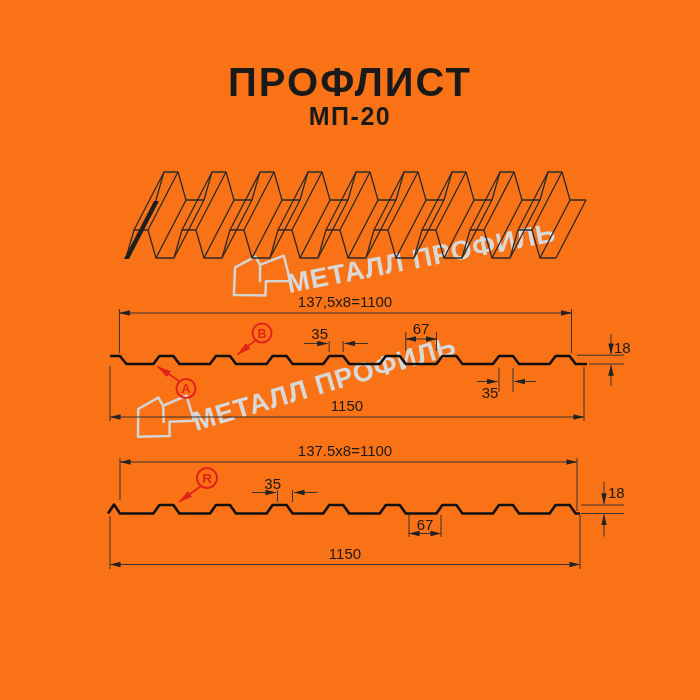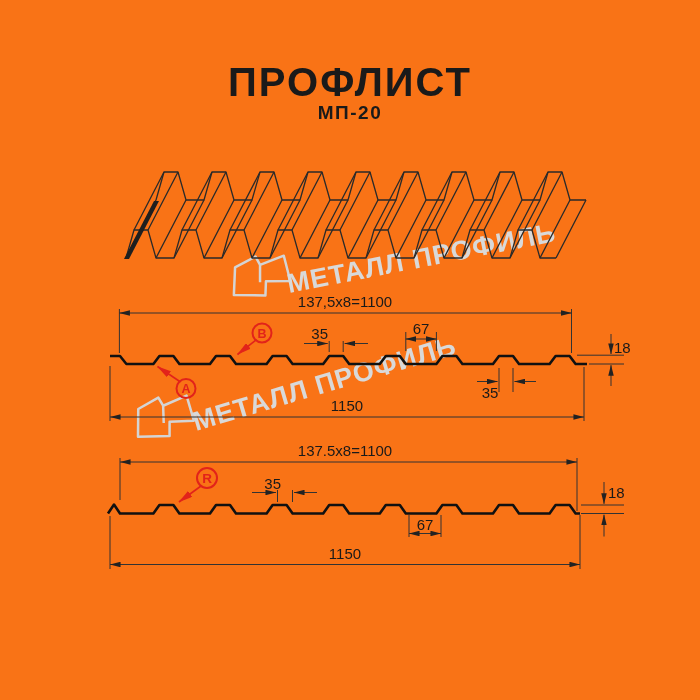--- a/index.html
+++ b/index.html
@@ -1,21 +1,21 @@
 <!DOCTYPE html>
 <html><head>
 <meta charset="utf-8">
 <style>
   html,body{margin:0;padding:0;background:#fff;}
   #stage{position:relative;width:700px;height:700px;background:#f97316;overflow:hidden;
          font-family:"Liberation Sans",sans-serif;}
   .title{position:absolute;top:60px;left:0;right:0;text-align:center;
          font-size:40px;font-weight:800;letter-spacing:2px;color:#1a1a1a;}
   .subtitle{position:absolute;top:102px;left:0;right:0;text-align:center;
-         font-size:19px;font-weight:700;letter-spacing:1.5px;color:#1a1a1a;}
+         font-size:25px;font-weight:700;letter-spacing:1.5px;color:#1a1a1a;}
   .footer{position:absolute;top:612px;left:0;right:0;text-align:center;
          font-size:17px;font-weight:700;letter-spacing:1.2px;color:#333;}
   svg{position:absolute;left:0;top:0;}
   .wmtext{font-family:"Liberation Sans",sans-serif;font-size:27px;font-weight:700;
           fill:#d9d9d9;letter-spacing:1px;}
   .wmlogo{fill:none;stroke:#d4d4d4;stroke-width:2.5;stroke-linejoin:round;}
   .profile{fill:none;stroke:#111;stroke-width:2.6;stroke-linejoin:round;}
   .sheet{fill:none;stroke:#2a2a2a;stroke-width:1.3;stroke-linejoin:round;}
   .ext,.dim{stroke:#333;stroke-width:1;fill:none;}
   .dimtext{font-family:"Liberation Sans",sans-serif;font-size:15px;fill:#1a1a1a;}

